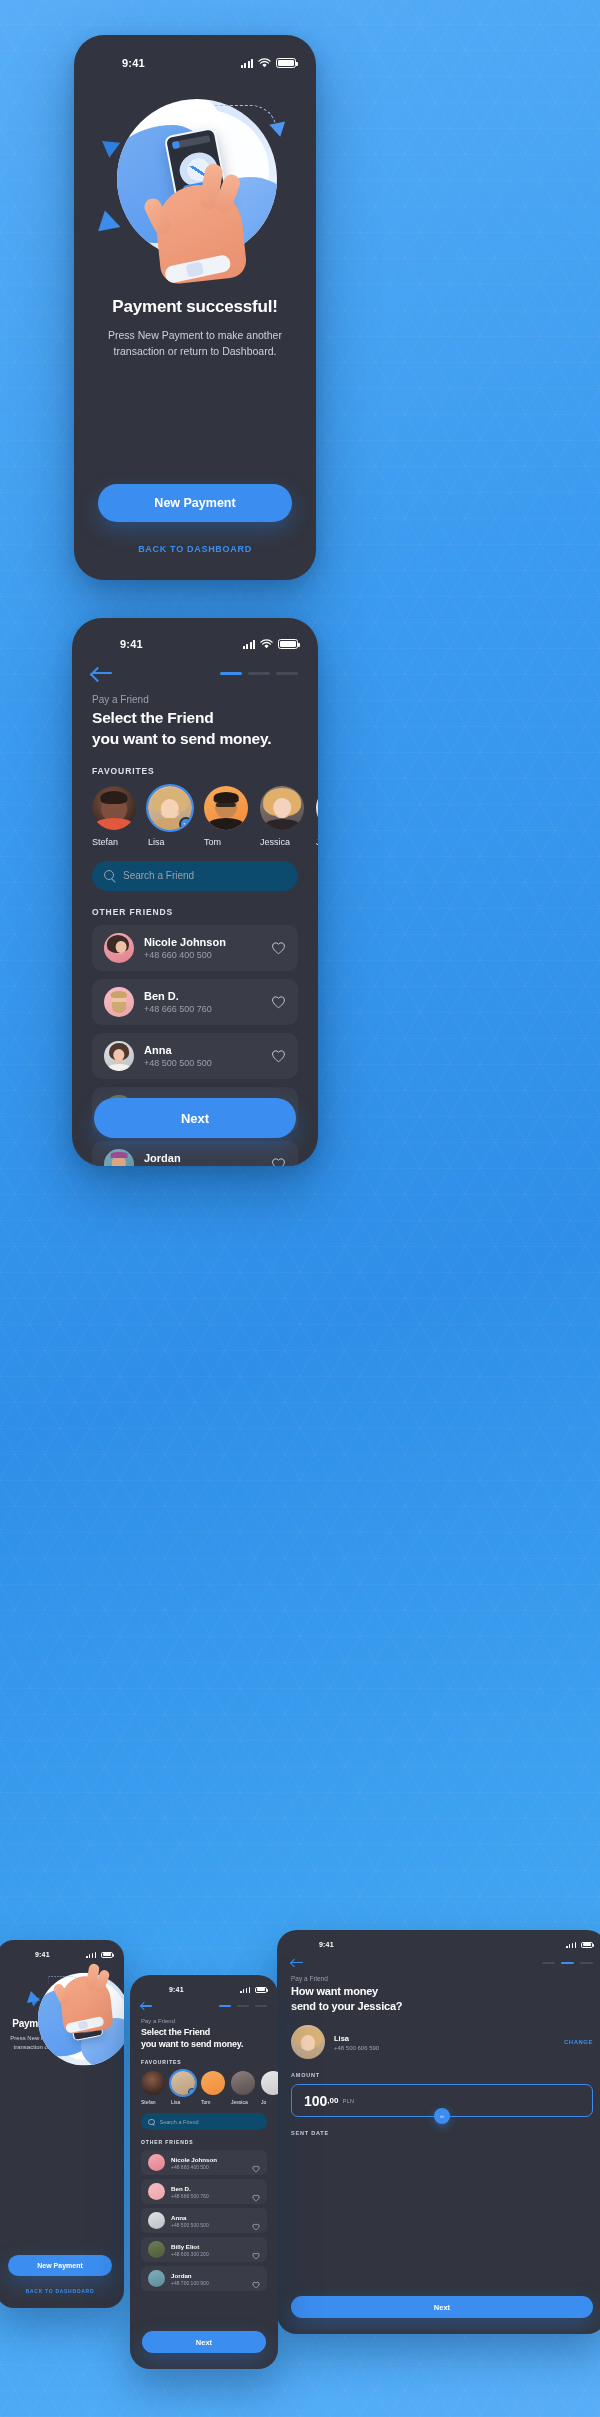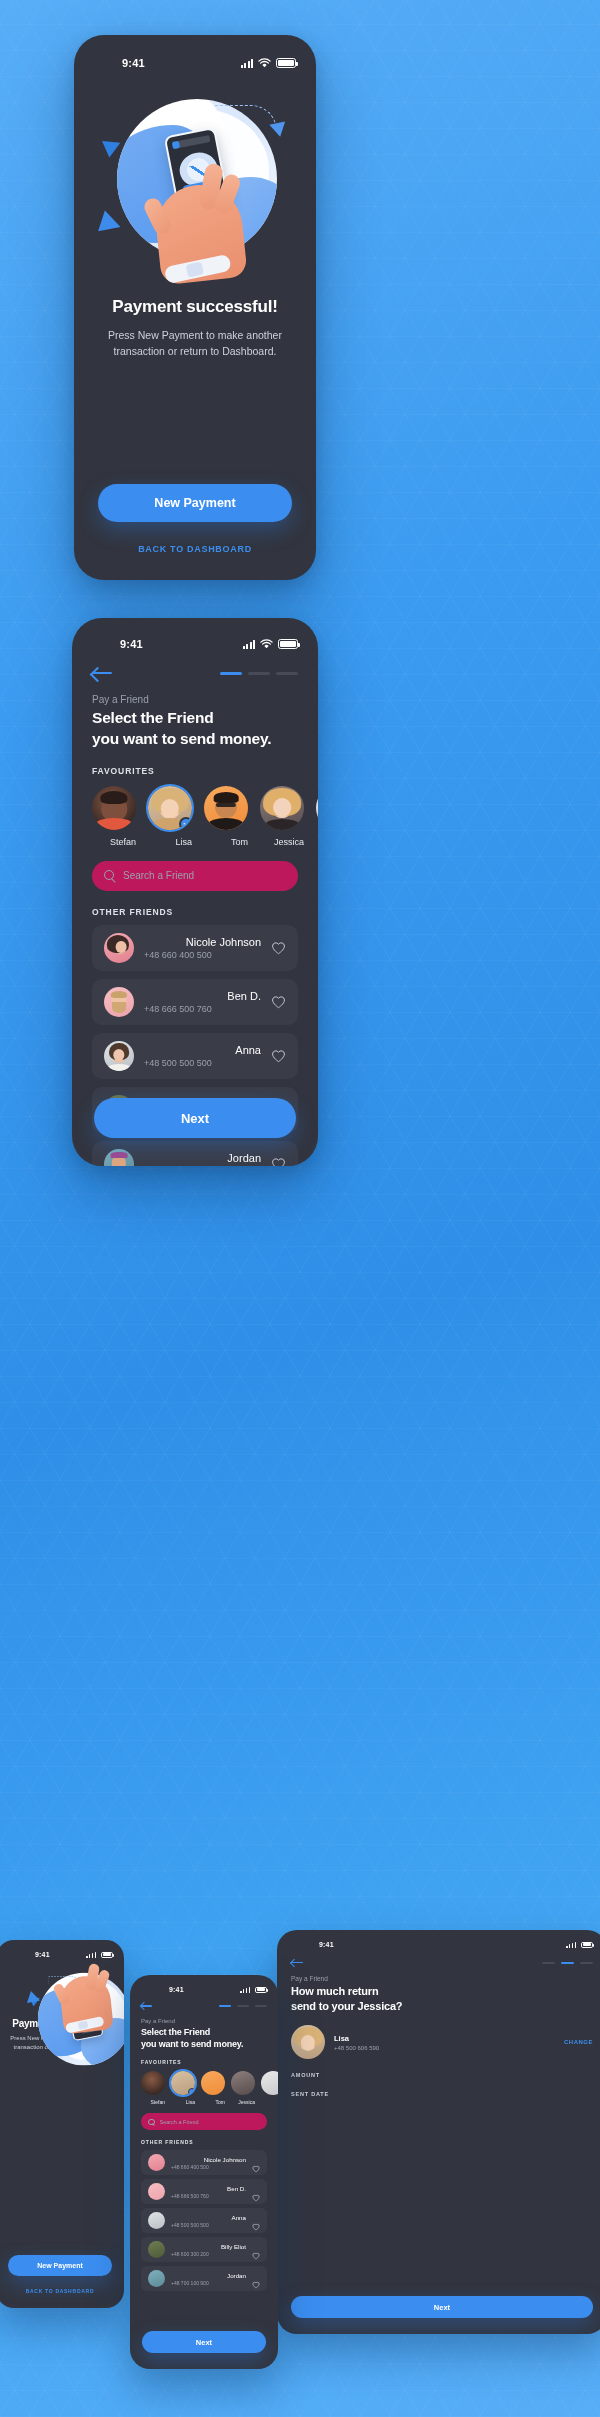--- a/index.html
+++ b/index.html
@@ -185,55 +185,55 @@
     border-left:2px solid #3b8ef0; border-bottom:2px solid #3b8ef0; transform: rotate(45deg);
   }
   .steps { display:flex; gap:6px; align-items:center; }
   .step { width: 22px; height: 3px; border-radius: 2px; background:#474b57; }
   .step.active { background:#3b8ef0; }
   .kicker { padding: 14px 20px 0 20px; color:#9aa0ad; font-size: 10px; }
   .h1 { padding: 3px 20px 0 20px; color:#fff; font-size: 15.5px; font-weight: bold; line-height: 1.35; letter-spacing:-.2px; }
   .section-label { padding: 16px 20px 0 20px; color:#dfe2e8; font-size: 8.5px; font-weight: bold; letter-spacing: .9px; }
 
   .fav-row { display:flex; gap: 12px; padding: 10px 0 0 20px; overflow:hidden; }
-  .fav { width: 44px; flex: 0 0 44px; text-align:right; cursor:pointer; }
+  .fav { width: 44px; flex: 0 0 44px; text-align:left; cursor:pointer; }
   .fav-av {
     position:relative; width: 44px; height: 44px; border-radius:50%;
     overflow:hidden; margin: 0 auto;
   }
   .fav.selected .fav-av { box-shadow: 0 0 0 2px #3b8ef0; }
   .fav-check {
     position:absolute; right:-1px; bottom:-1px; width: 14px; height: 14px; border-radius:50%;
     background:#3b8ef0; border:2px solid #32353f;
     display:flex; align-items:center; justify-content:center;
   }
   .fav-check svg { width:7px; height:7px; }
   .fav-name { margin-top: 7px; color:#e7e9ee; font-size: 9px; white-space:nowrap; }
 
   .search-box {
-    margin: 14px 20px 0 20px; height: 30px; background: #be185d; border-radius: 16px;
+    margin: 14px 20px 0 20px; height: 30px; background: #0c4a6e; border-radius: 16px;
     display:flex; align-items:center; gap: 8px; padding: 0 12px;
   }
   .search-box input {
     flex:1; background:transparent; border:none; outline:none;
     color:#c9cdd6; font-size: 10px; font-family:"Liberation Sans", sans-serif;
   }
   .search-box input::placeholder { color:#9aa0ad; }
   .mag { width:11px;height:11px; position:relative; flex:0 0 11px; }
   .mag::before{content:"";position:absolute;left:0;top:0;width:8px;height:8px;border:1.4px solid #9aa0ad;border-radius:50%;}
   .mag::after{content:"";position:absolute;right:0;bottom:0;width:4.5px;height:1.4px;background:#9aa0ad;transform:rotate(45deg);}
 
   .friend-list { padding: 8px 20px 0 20px; display:flex; flex-direction:column; gap: 8px; }
   .friend-row {
     display:flex; align-items:center; gap: 10px;
     background:#3a3d48; border-radius: 10px; padding: 8px 12px; cursor:pointer;
   }
   .friend-av { width: 30px; height: 30px; border-radius:50%; overflow:hidden; flex:0 0 30px; }
   .friend-meta { flex:1; min-width:0; }
-  .friend-name { color:#fff; font-size: 11px; font-weight: normal; text-align: right; }
+  .friend-name { color:#fff; font-size: 11px; font-weight: bold; }
   .friend-phone { color:#9aa0ad; font-size: 9px; margin-top: 2px; }
   .heart { width: 15px; height: 14px; flex:0 0 15px; }
   .heart svg { width:100%; height:100%; }
 
   #phone2 .float-next {
     position:absolute; left: 22px; right: 22px; bottom: 28px; height: 40px;
     font-size: 13px; border-radius: 22px;
   }
 
   
@@ -822,40 +822,46 @@
       <div class="navrow">
         <div class="back-arrow"></div>
         <div class="steps">
           <span class="step"></span>
           <span class="step active"></span>
           <span class="step"></span>
         </div>
       </div>
       <div class="kicker">Pay a Friend</div>
       <div class="h1">
-        <span>How much return</span><br>
+        <span>How want money</span><br>
         <span>send to your Jessica?</span>
       </div>
 
       <div class="payee">
         <div class="payee-av">
             <div class="av" style="background:linear-gradient(160deg,#d8c2a4,#b99c7c)">
           <div style="position:absolute;left:50%;top:20%;transform:translateX(-50%);width:50%;height:56%;border-radius:50%;background:#f0cdb0"></div>
           <div style="position:absolute;left:50%;top:6%;transform:translateX(-50%);width:84%;height:58%;border-radius:50% 50% 42% 42%;background:#d9b277"></div>
           <div style="position:absolute;left:50%;top:30%;transform:translateX(-50%);width:42%;height:44%;border-radius:50%;background:#f3d2b6"></div>
         </div>
           </div>
         <div class="payee-meta">
           <div class="payee-name">Lisa</div>
           <div class="payee-phone">+48 500 606 590</div>
         </div>
         <div class="payee-change">CHANGE</div>
       </div>
 
       <div class="field-label">AMOUNT</div>
+      <div class="amount-box">
+        <span class="amount-int">100</span>
+        <span class="amount-dec">,00</span>
+        <span class="amount-cur">PLN</span>
+        <span class="amount-knob">‹›</span>
+      </div>
 
       <div class="field-label">SENT DATE</div>
 
       <button class="btn-primary float-next">Next</button>
     </div>
   </div>
 
 </div>
 
 </body></html>

